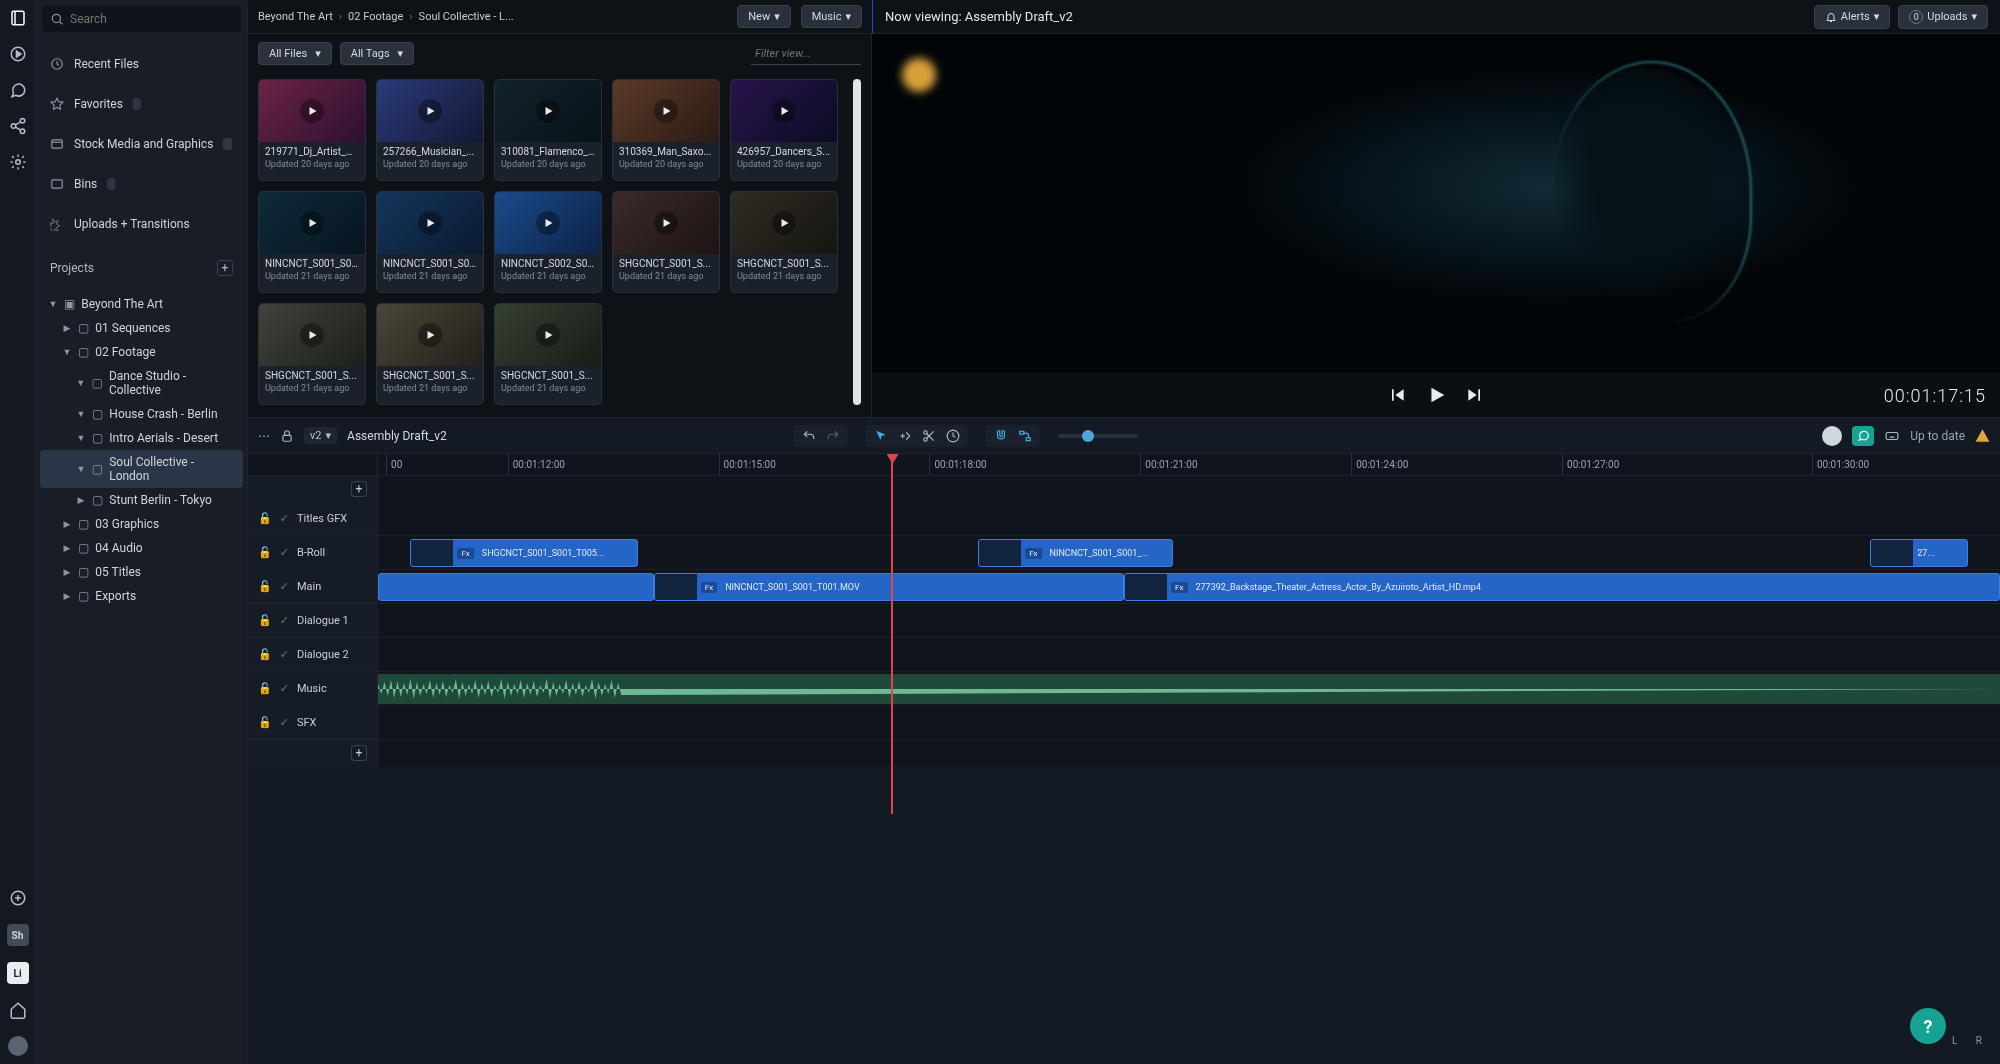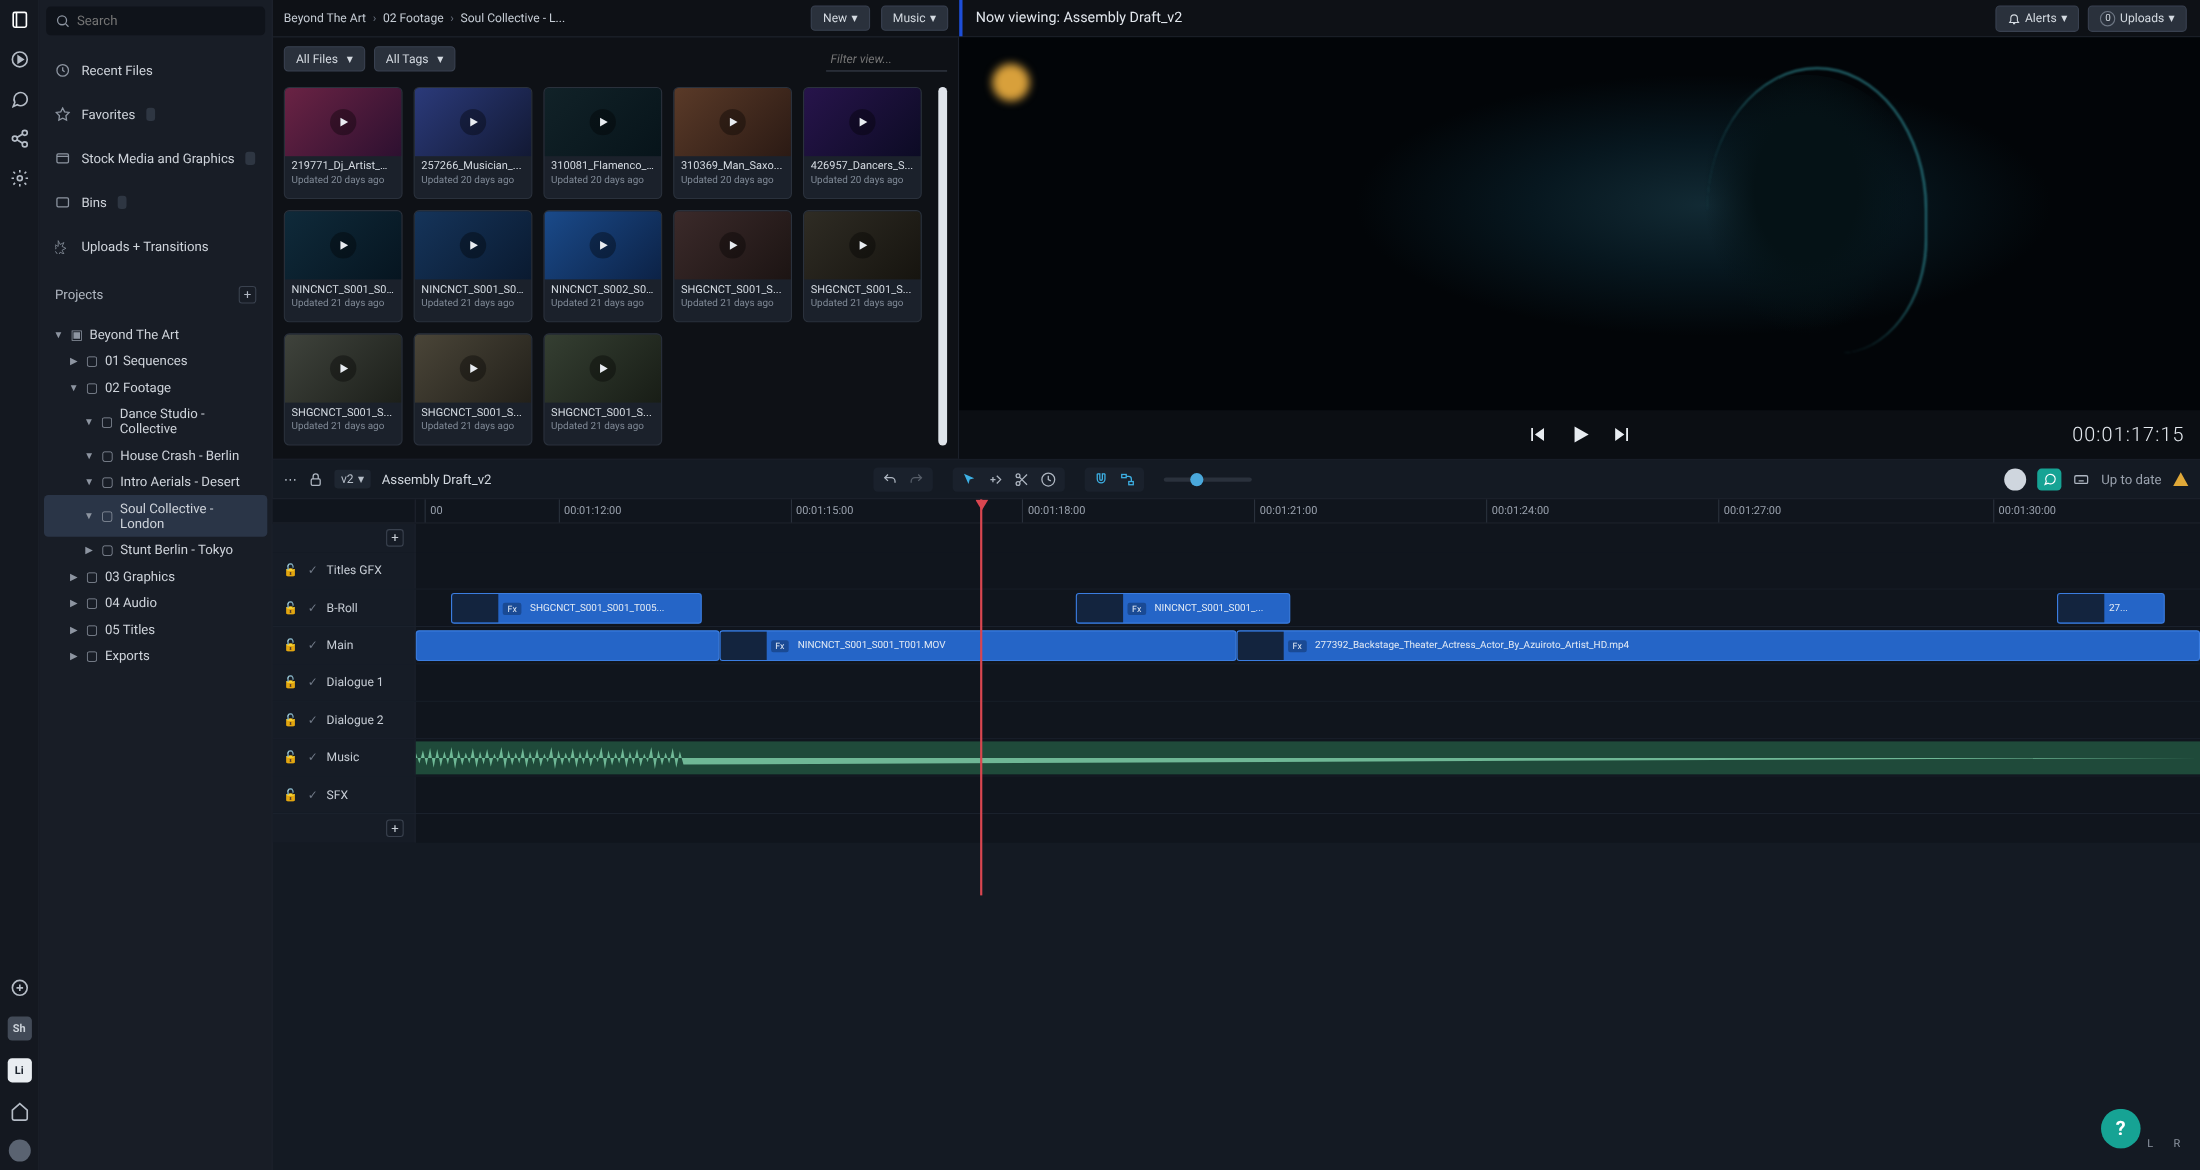--- a/index.html
+++ b/index.html
@@ -26,21 +26,21 @@
 .tree-row.selected { background: #2a3547; }
 .chev { width: 10px; display: inline-flex; justify-content: center; color: #8d95a1; font-size: 9px; }
 .folder-ic { color: #8d95a1; }
 
 .main { flex: 1; display: flex; flex-direction: column; min-width: 0; }
 .topbar { display: flex; height: 34px; border-bottom: 1px solid #1e242e; }
 .browser-head { flex: 0 0 624px; display: flex; align-items: center; gap: 10px; padding: 0 10px; }
 .breadcrumb { display: flex; align-items: center; gap: 6px; font-size: 11px; color: #c5ccd4; flex: 1; }
 .crumb-sep { color: #6b7380; }
 .btn { background: #2a313c; border: 1px solid #394150; border-radius: 4px; padding: 4px 10px; font-size: 11px; color: #d4dae1; cursor: pointer; display: inline-flex; align-items: center; gap: 4px; }
-.preview-head { flex: 1; display: flex; align-items: center; justify-content: space-between; padding: 0 12px; border-left: 3px solid #1d4ed8; }
+.preview-head { flex: 1; display: flex; align-items: center; justify-content: space-between; padding: 0 12px; border-left: 1px solid #1d4ed8; }
 .preview-title { font-size: 13px; color: #e1e6ec; }
 .head-actions { display: flex; gap: 8px; }
 .head-actions .btn .count-circle { width: 14px; height: 14px; border-radius: 50%; border: 1px solid #6d7683; display: inline-flex; align-items: center; justify-content: center; font-size: 9px; }
 
 .middle { flex: 0 0 auto; display: flex; border-bottom: 1px solid #1e242e; }
 .browser { width: 624px; display: flex; flex-direction: column; border-right: 1px solid #1e242e; }
 .browser-filters { display: flex; align-items: center; gap: 8px; padding: 8px 10px; }
 .select-pill { background: #2a313c; border: 1px solid #394150; border-radius: 4px; padding: 4px 10px; font-size: 11px; color: #d4dae1; cursor: pointer; display: inline-flex; align-items: center; gap: 8px; }
 .filter-input { margin-left: auto; background: transparent; border: none; border-bottom: 1px solid #3a424f; padding: 4px; color: #c8cdd4; font-size: 11px; font-style: italic; outline: none; width: 110px; }
 .clip-grid { display: flex; flex-wrap: wrap; gap: 10px; padding: 6px 10px 12px; overflow-y: auto; height: 344px; }

